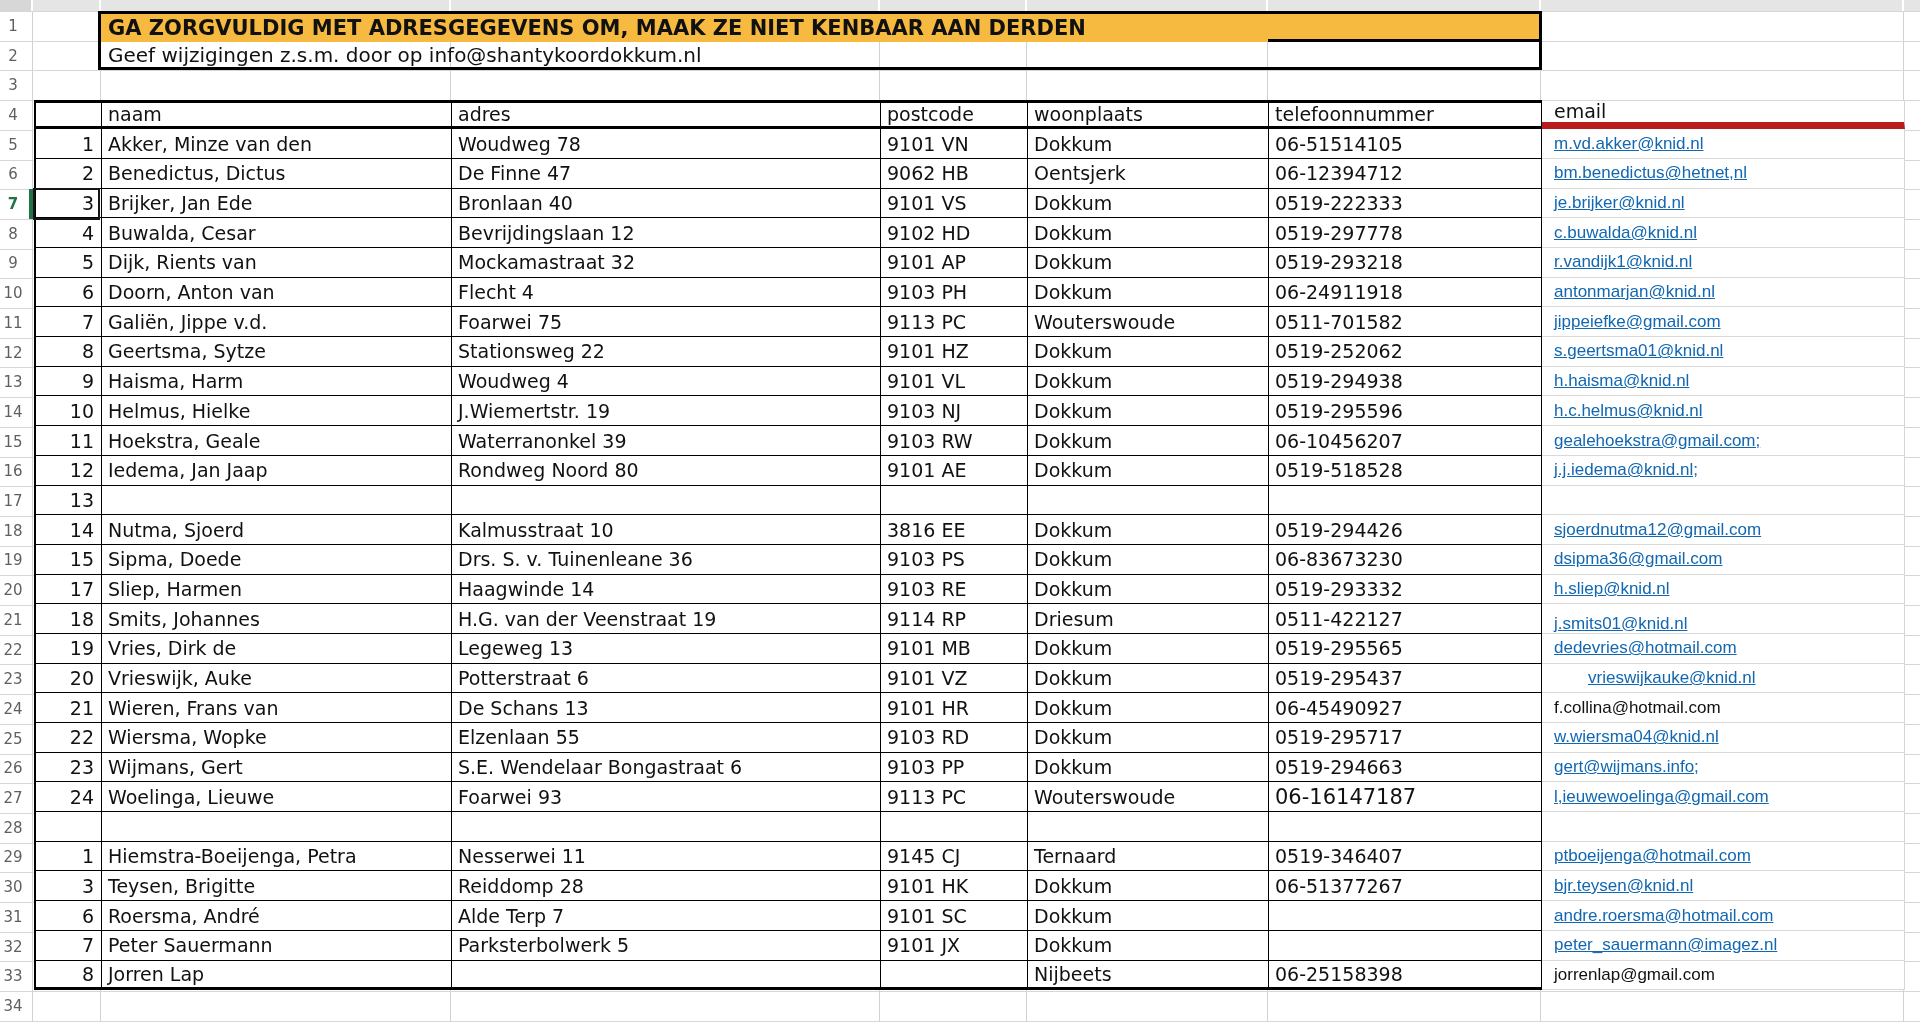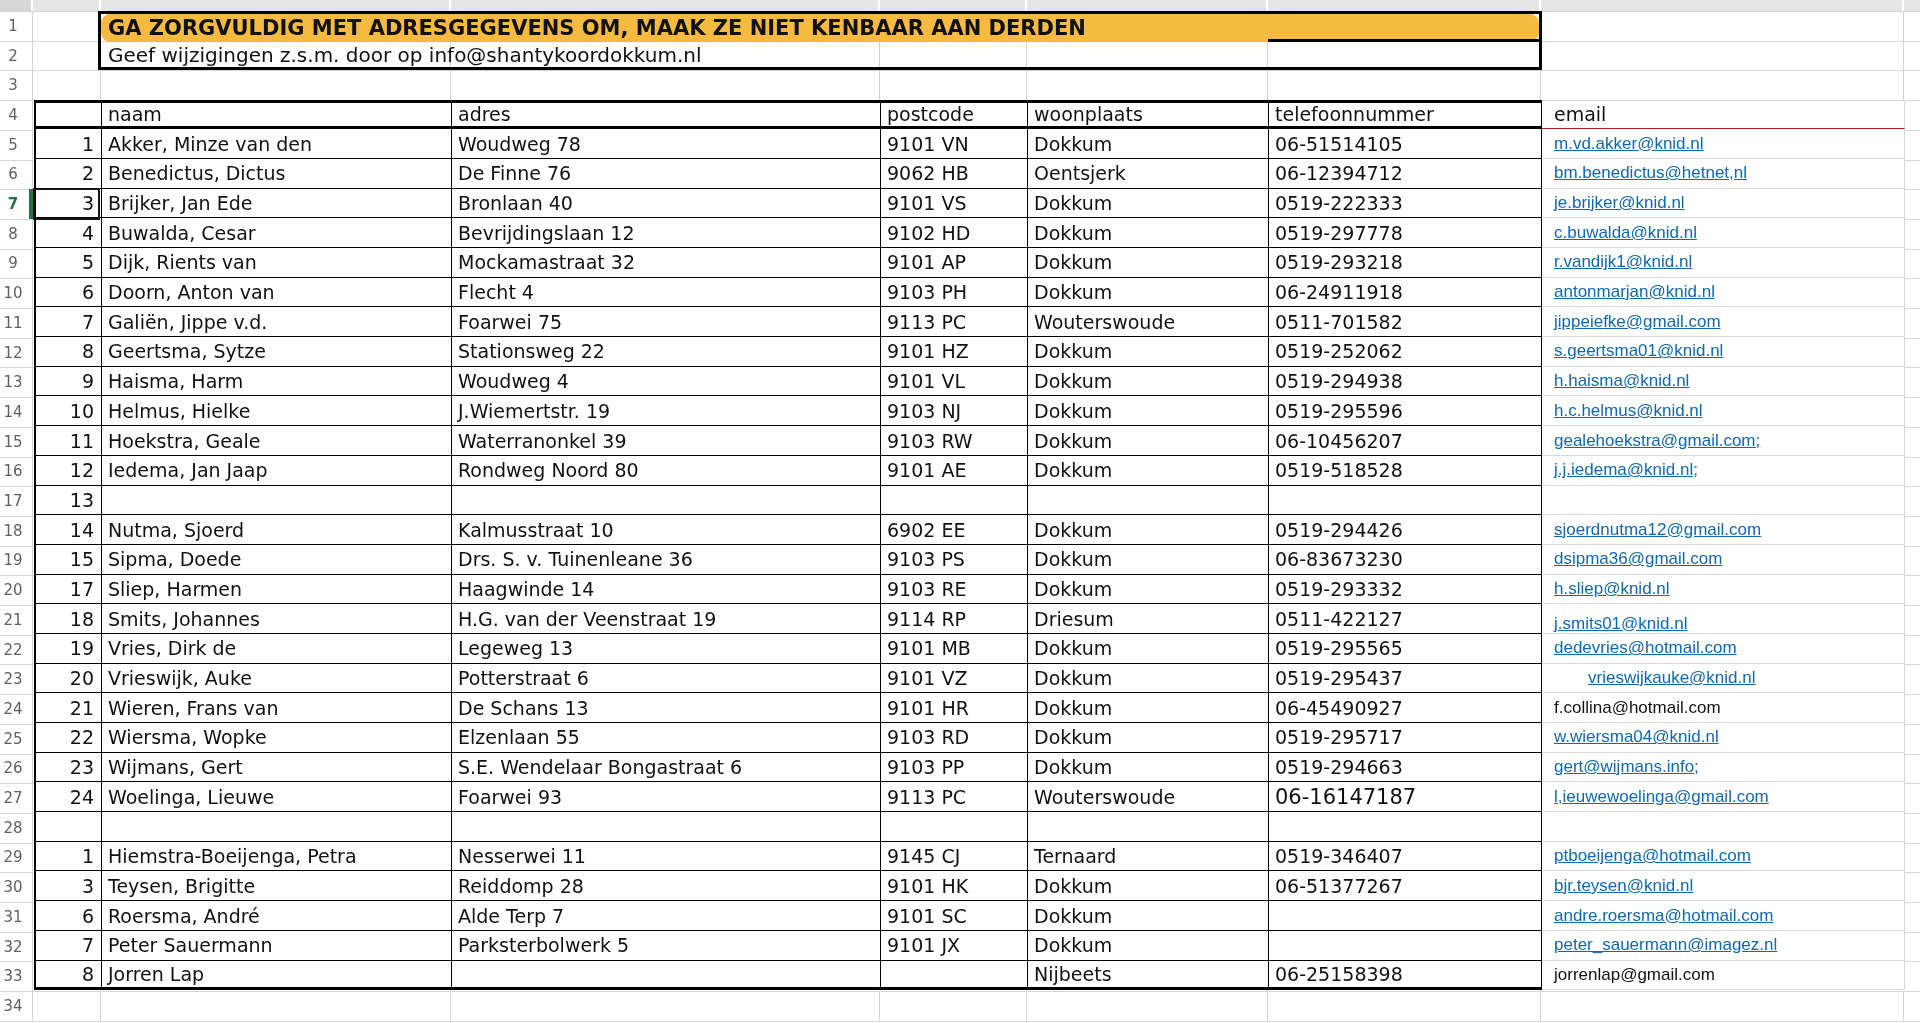--- a/index.html
+++ b/index.html
@@ -27,21 +27,21 @@
   
   #grid{position:absolute;display:grid;background:#ef4444;border-left:2px solid #000;box-sizing:border-box;}
   .cell{box-sizing:border-box;border-right:1.5px solid #000;border-bottom:1.5px solid #000;
         background:#fff;display:flex;align-items:center;font-size:19px;white-space:nowrap;
         overflow:hidden;padding-left:6px;}
   .cell.num{justify-content:flex-end;padding-right:7px;padding-left:0;}
   .cell.hdr{border-top:3px solid #000;border-bottom:3px solid #000;}
   .cell.last{border-bottom:3px solid #000;}
   .cell.gcol{border-right:1px solid #d6d6d6;border-bottom:1px solid #d9d9d9;
              font-family:"Liberation Sans",sans-serif;font-size:17px;padding-left:12px;}
-  .cell.gcol.hdr{border-top:1px solid #d6d6d6;border-bottom:1px solid #b91c1c;
+  .cell.gcol.hdr{border-top:1px solid #d6d6d6;border-bottom:7px solid #b91c1c;
                  font-family:"DejaVu Sans",sans-serif;font-size:19px;}
   .cell.gcol.last{border-bottom:1px solid #d9d9d9;}
   .cell.phone-big{font-size:21px;}
   a.maillink{text-decoration:underline;}
   .mailplain{color:#111;text-decoration:none;}
   
   #selbox{position:absolute;border:2.5px solid #151515;box-sizing:border-box;background:transparent;z-index:5;}
 </style>
 </head>
 <body>
@@ -134,21 +134,21 @@
       <div class="gut" style="top: 812.9px; height: 29.7px;">28</div>
       <div class="gut" style="top: 842.6px; height: 29.7px;">29</div>
       <div class="gut" style="top: 872.3px; height: 29.7px;">30</div>
       <div class="gut" style="top: 902px; height: 29.7px;">31</div>
       <div class="gut" style="top: 931.7px; height: 29.7px;">32</div>
       <div class="gut" style="top: 961.4px; height: 29.7px;">33</div>
       <div class="gut" style="top: 991.1px; height: 29.7px;">34</div>
     </div>
 
   <div id="titleblock" style="left: 98px; top: 11px; width: 1444px; height: 59.4px;">
-    <div id="banner" style="height: 27.7px; background: rgb(247, 186, 64); border-radius: 9px;">GA ZORGVULDIG MET ADRESGEGEVENS OM, MAAK ZE NIET KENBAAR AAN DERDEN</div>
+    <div id="banner" style="height: 27.7px; background: rgb(247, 186, 64);">GA ZORGVULDIG MET ADRESGEGEVENS OM, MAAK ZE NIET KENBAAR AAN DERDEN</div>
     <div id="subtitle" style="top: 27.7px; height: 26.7px;">Geef wijzigingen z.s.m. door op info@shantykoordokkum.nl</div>
   </div>
   <div id="f1border" style="left: 1268px; top: 38.7px; width: 274px;"></div>
 
   <div id="grid" style="left: 34px; top: 99.6px; grid-template-columns: 66px 350px 429px 147px 241px 273px 363px; grid-auto-rows: 29.7px;">
       <div class="cell num hdr"></div>
       <div class="cell hdr">naam</div>
       <div class="cell hdr">adres</div>
       <div class="cell hdr">postcode</div>
       <div class="cell hdr">woonplaats</div>
@@ -158,21 +158,21 @@
       <div class="cell ">Akker, Minze van den</div>
       <div class="cell ">Woudweg 78</div>
       <div class="cell ">9101 VN</div>
       <div class="cell ">Dokkum</div>
       <div class="cell ">06-51514105</div>
       <div class="cell gcol">
         <a class="maillink" style="color: rgb(17, 103, 177);">m.vd.akker@knid.nl</a>
       </div>
       <div class="cell num">2</div>
       <div class="cell ">Benedictus, Dictus</div>
-      <div class="cell ">De Finne 76</div>
+      <div class="cell ">De Finne 47</div>
       <div class="cell ">9062 HB</div>
       <div class="cell ">Oentsjerk</div>
       <div class="cell ">06-12394712</div>
       <div class="cell gcol">
         <a class="maillink" style="color: rgb(17, 103, 177);">bm.benedictus@hetnet,nl</a>
       </div>
       <div class="cell num">3</div>
       <div class="cell ">Brijker, Jan Ede</div>
       <div class="cell ">Bronlaan 40</div>
       <div class="cell ">9101 VS</div>
@@ -265,21 +265,21 @@
       <div class="cell num">13</div>
       <div class="cell "></div>
       <div class="cell "></div>
       <div class="cell "></div>
       <div class="cell "></div>
       <div class="cell "></div>
       <div class="cell gcol"></div>
       <div class="cell num">14</div>
       <div class="cell ">Nutma, Sjoerd</div>
       <div class="cell ">Kalmusstraat 10</div>
-      <div class="cell ">6902 EE</div>
+      <div class="cell ">3816 EE</div>
       <div class="cell ">Dokkum</div>
       <div class="cell ">0519-294426</div>
       <div class="cell gcol">
         <a class="maillink" style="color: rgb(17, 103, 177);">sjoerdnutma12@gmail.com</a>
       </div>
       <div class="cell num">15</div>
       <div class="cell ">Sipma, Doede</div>
       <div class="cell ">Drs. S. v. Tuinenleane 36</div>
       <div class="cell ">9103 PS</div>
       <div class="cell ">Dokkum</div>

